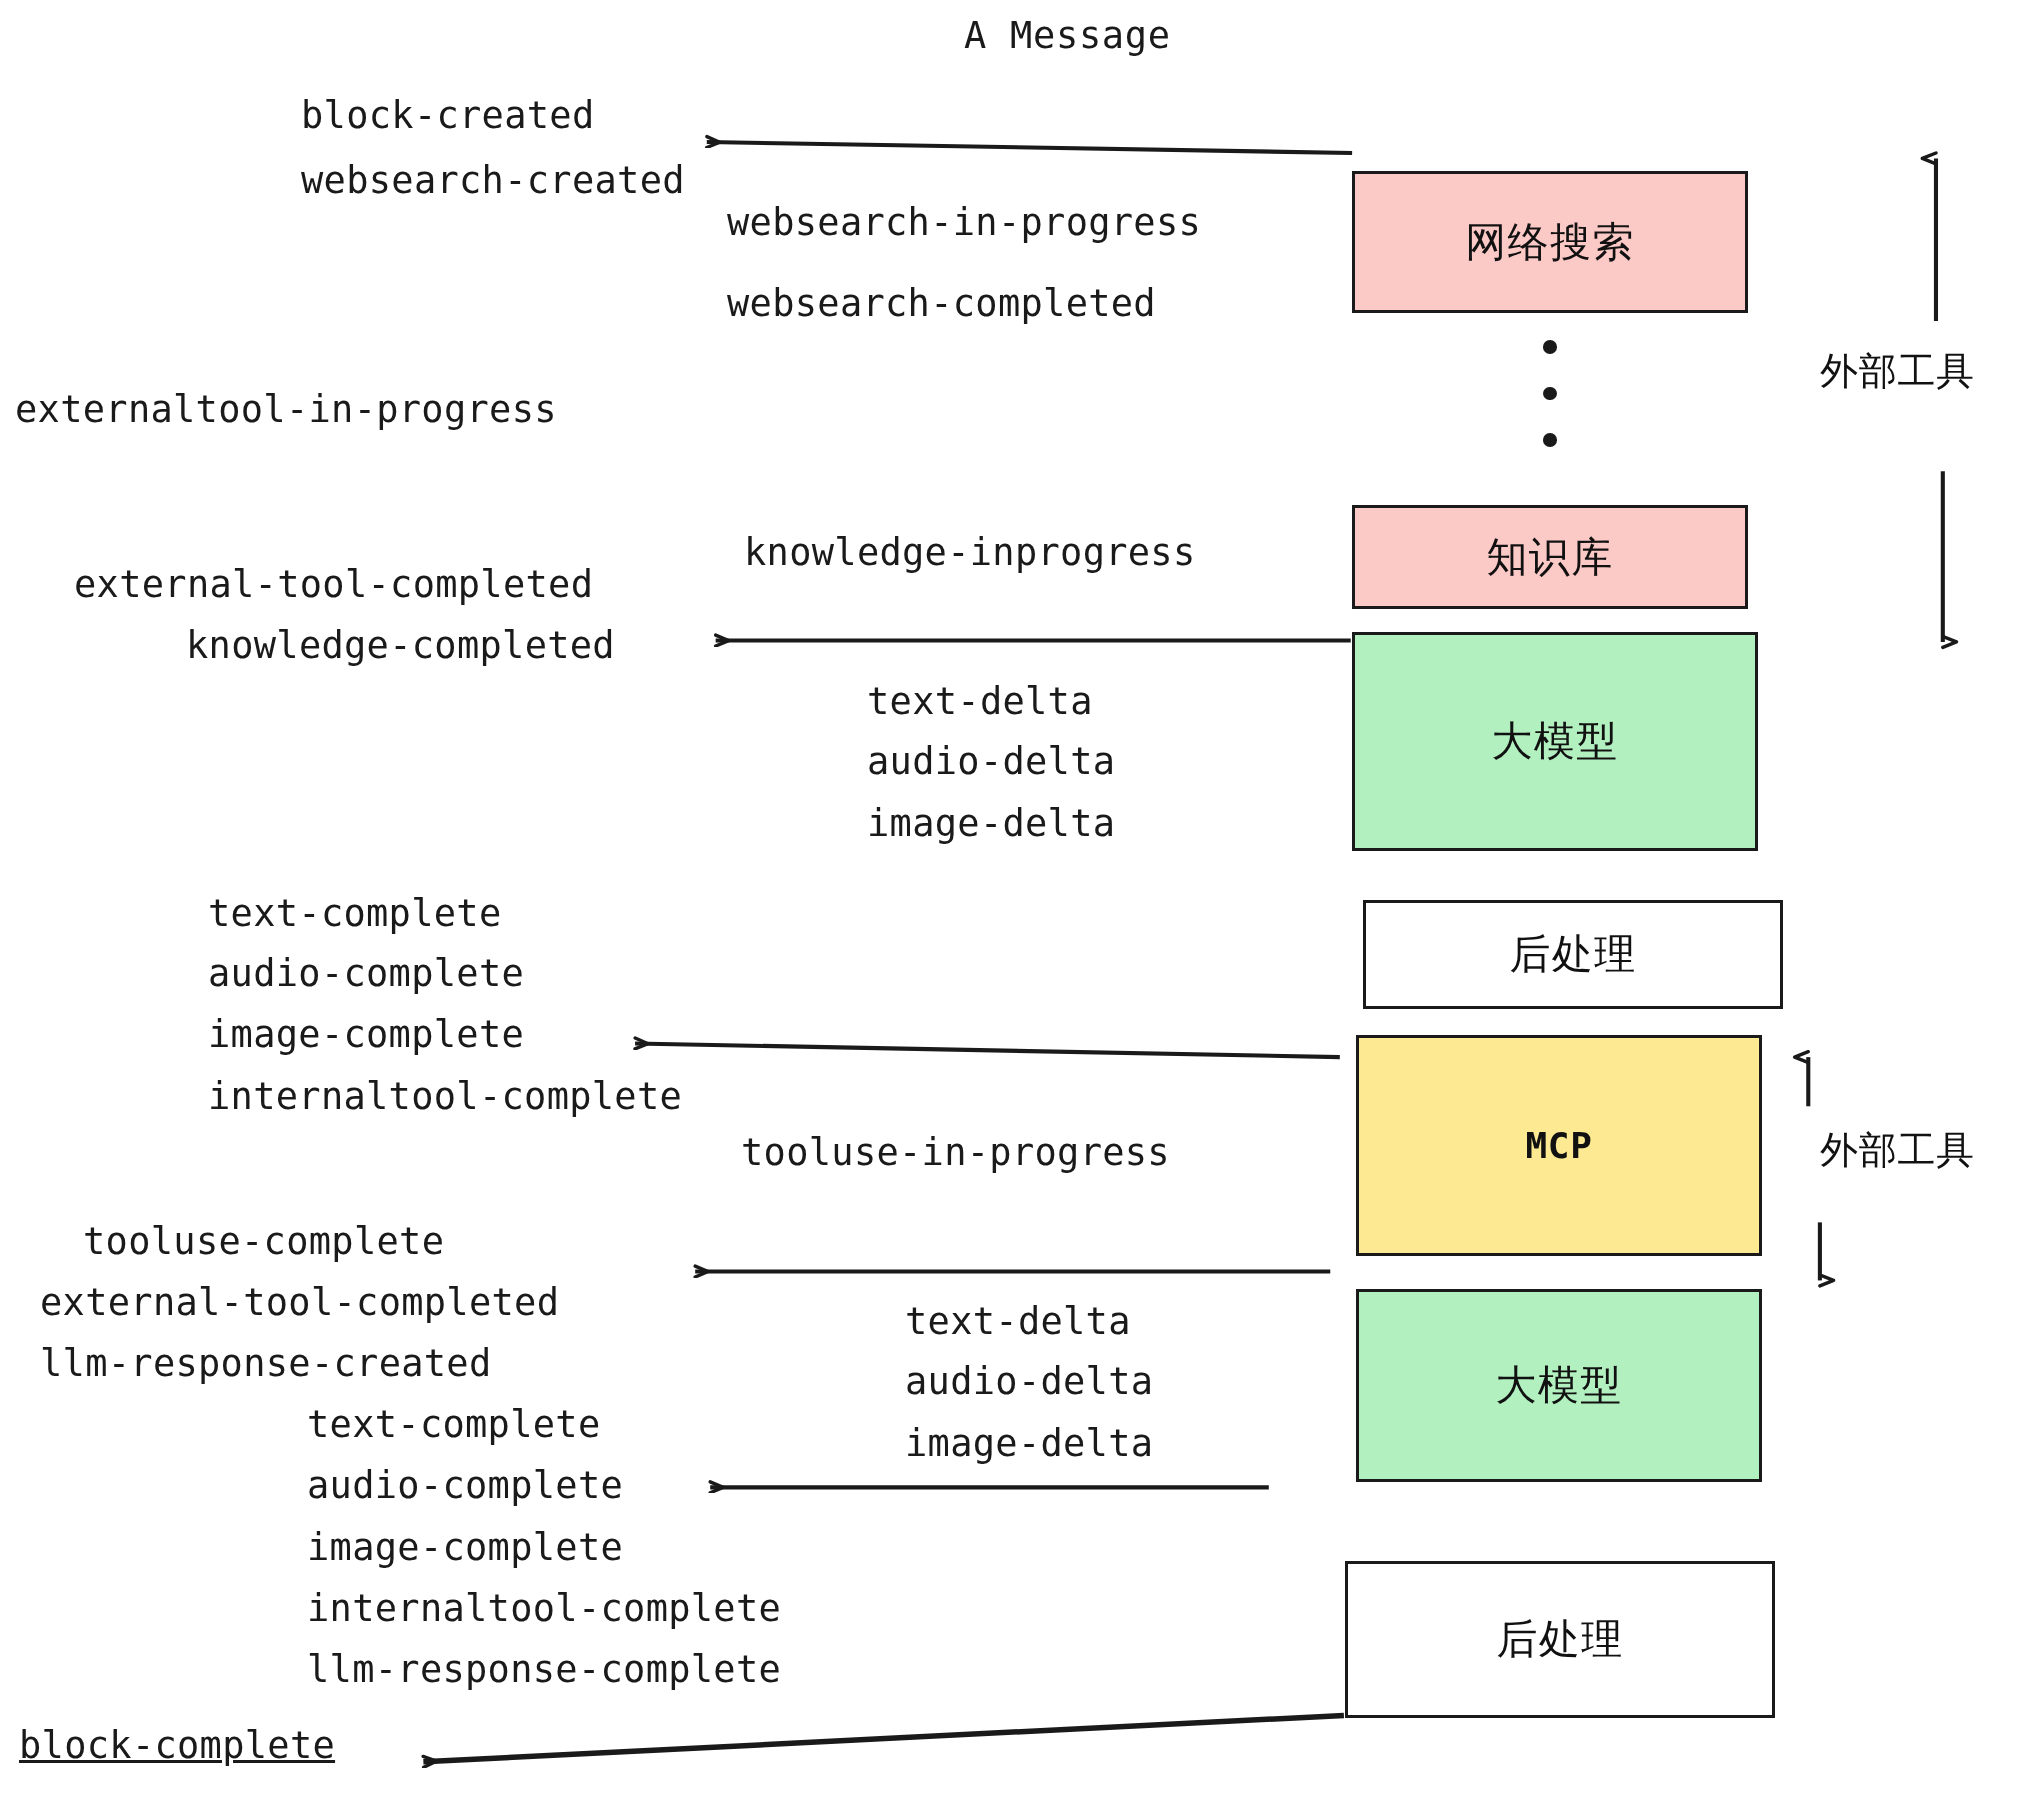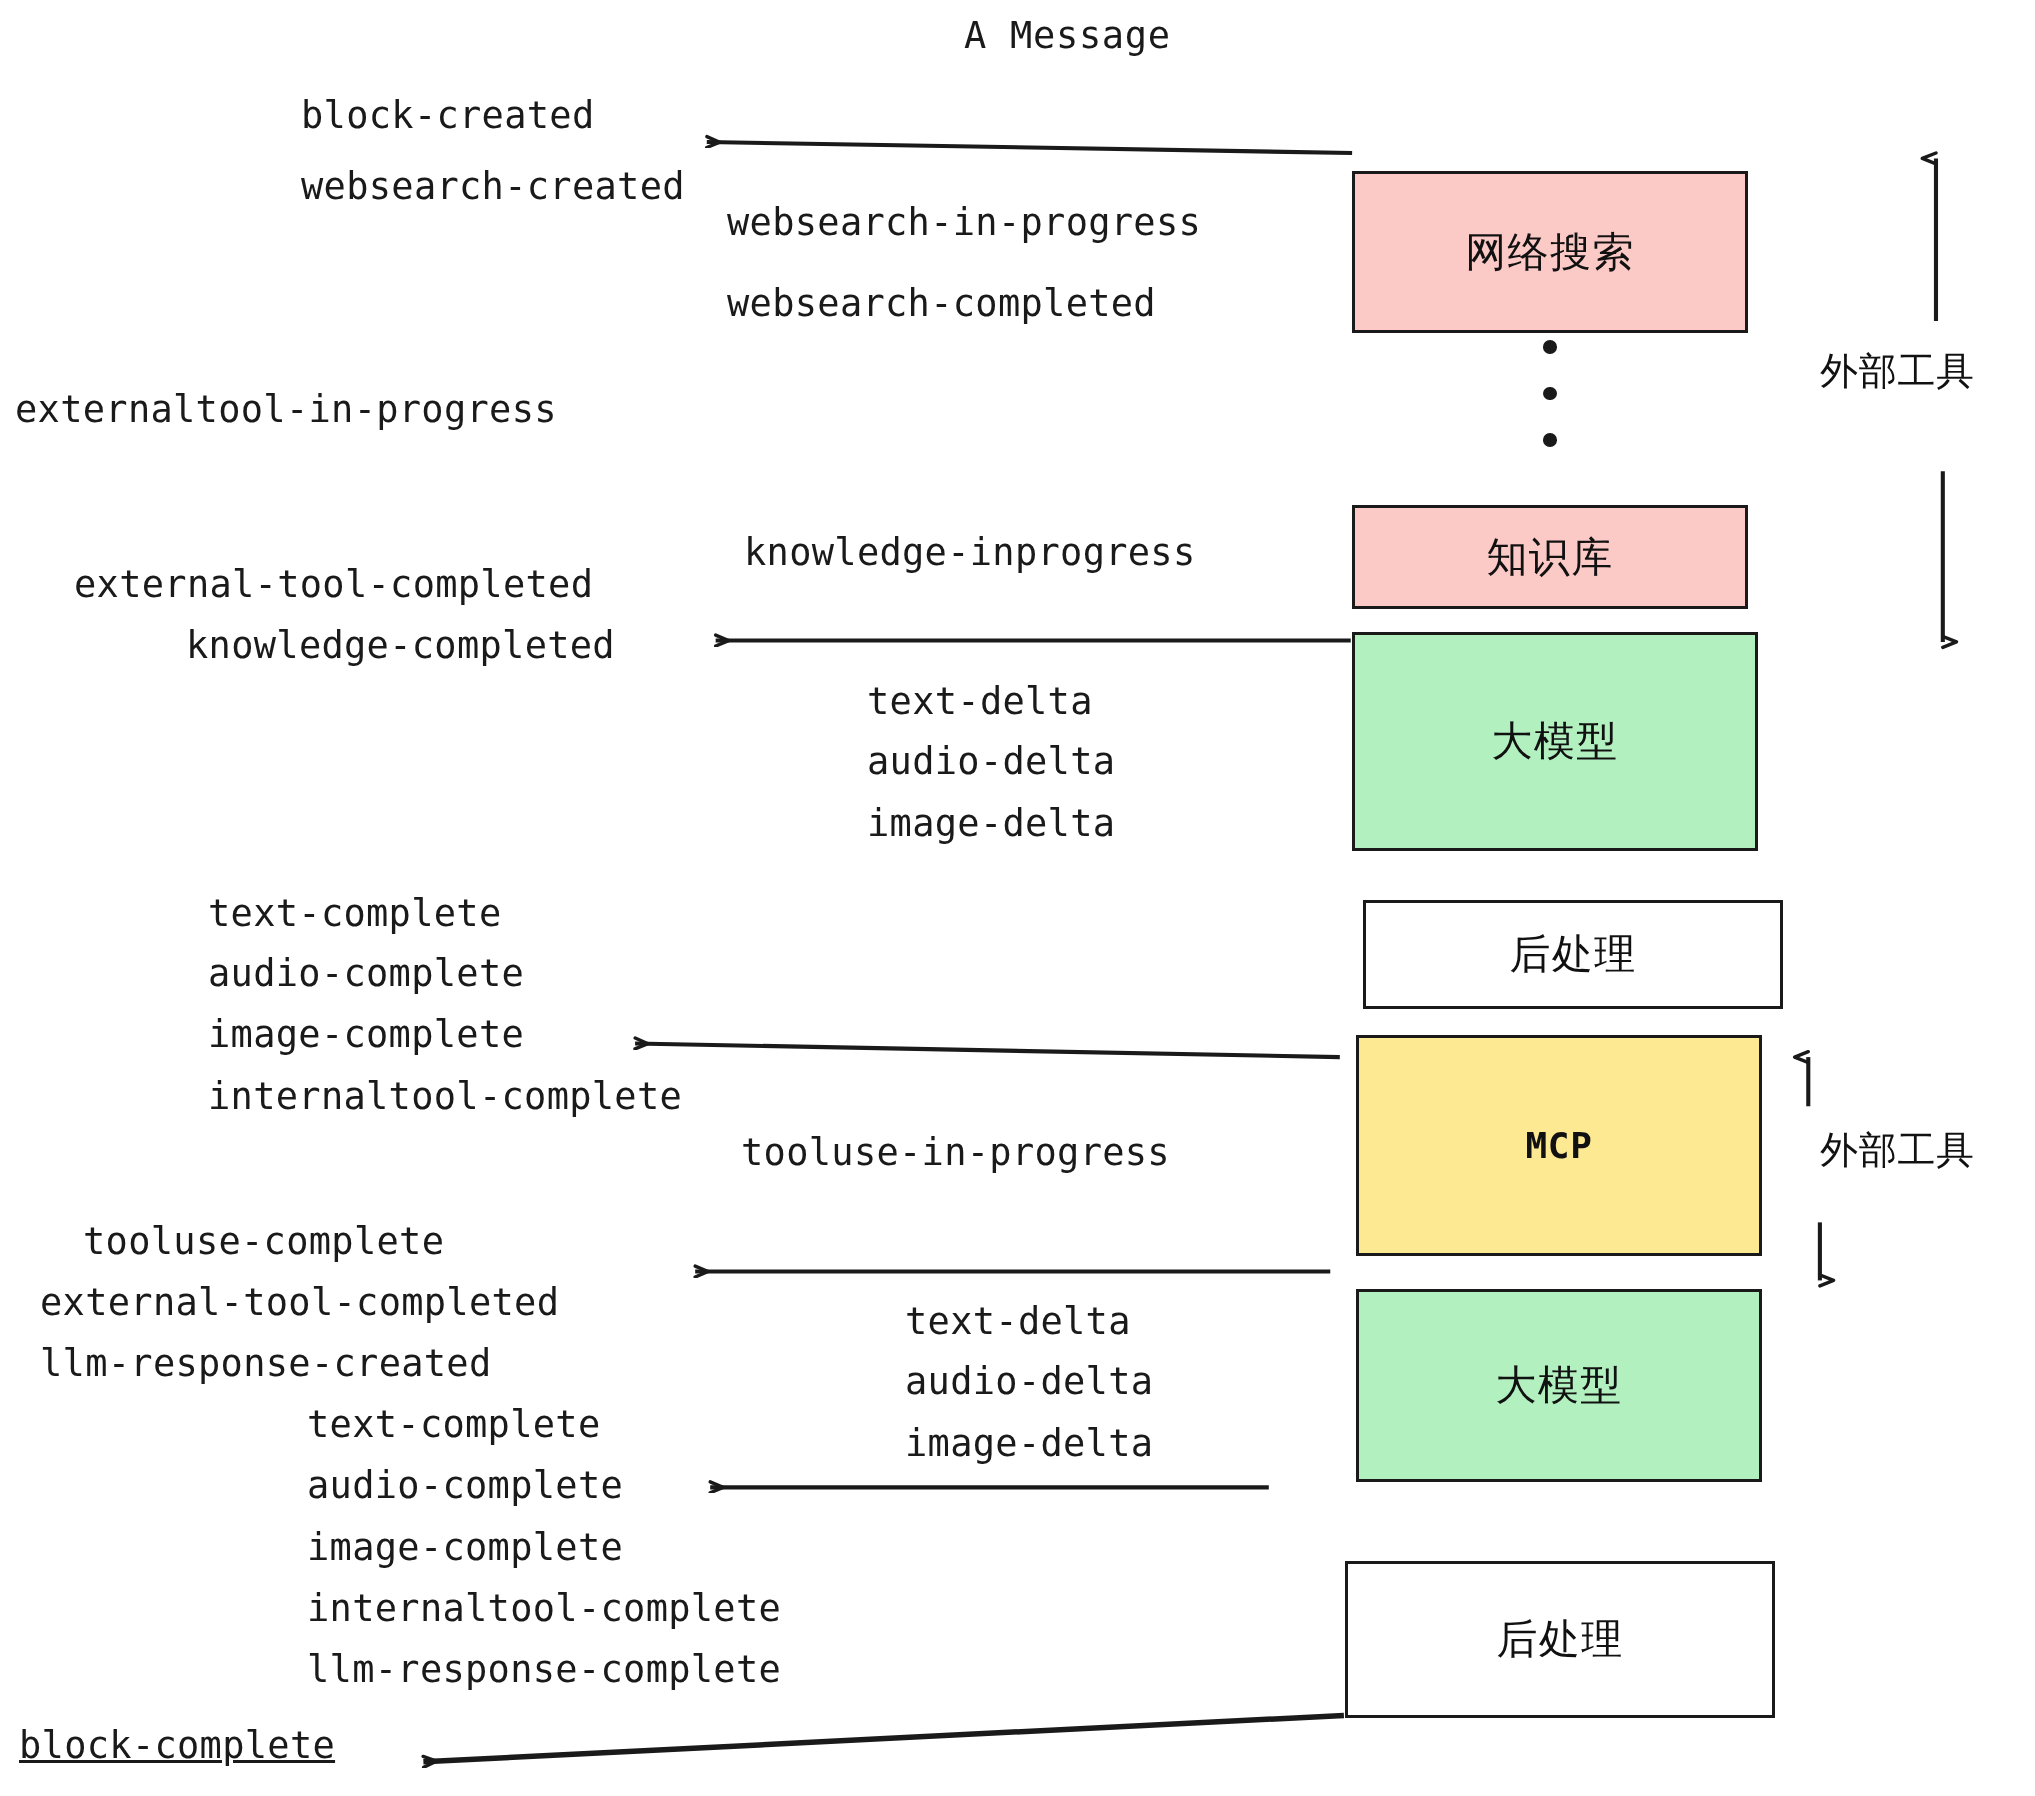--- a/index.html
+++ b/index.html
@@ -86,21 +86,21 @@
   }
 </style>
 </head>
 <body>
 
 <div id="stage">
 
   <div class="title" style="left:964px; top:13.7px;">A Message</div>
 
   <div class="evt" style="left:301px; top:97px;">block-created</div>
-  <div class="evt" style="left:301px; top:168px;">websearch-created</div>
+  <div class="evt" style="left:301px; top:162px;">websearch-created</div>
   <div class="evt" style="left:727px; top:204px;">websearch-in-progress</div>
   <div class="evt" style="left:727px; top:285px;">websearch-completed</div>
 
   <div class="evt" style="left:15px; top:391px;">externaltool-in-progress</div>
 
   <div class="evt" style="left:744px; top:534px;">knowledge-inprogress</div>
   <div class="evt" style="left:74px; top:566px;">external-tool-completed</div>
   <div class="evt" style="left:186px; top:627px;">knowledge-completed</div>
 
   <div class="evt" style="left:867px; top:683px;">text-delta</div>
@@ -122,21 +122,21 @@
   <div class="evt" style="left:905px; top:1425px;">image-delta</div>
 
   <div class="evt" style="left:307px; top:1406px;">text-complete</div>
   <div class="evt" style="left:307px; top:1467px;">audio-complete</div>
   <div class="evt" style="left:307px; top:1529px;">image-complete</div>
   <div class="evt" style="left:307px; top:1590px;">internaltool-complete</div>
   <div class="evt" style="left:307px; top:1651px;">llm-response-complete</div>
 
   <div class="evt" style="left:19px; top:1727px;text-decoration:underline;">block-complete</div>
 
-  <div class="node" style="left:1352px; top:171px; width:396px; height:162px; background:#FBC9C6;">
+  <div class="node" style="left:1352px; top:171px; width:396px; height:142px; background:#FBC9C6;">
     <span>网络搜索</span>
   </div>
 
   <div class="dots" style="left:1542px; top:340px; width:16.4px; height:107px;">
     <div class="dot"></div>
       <div class="dot"></div>
       <div class="dot"></div>
   </div>
 
   <div class="node" style="left:1352px; top:505px; width:396px; height:104px; background:#FBC9C6;">

